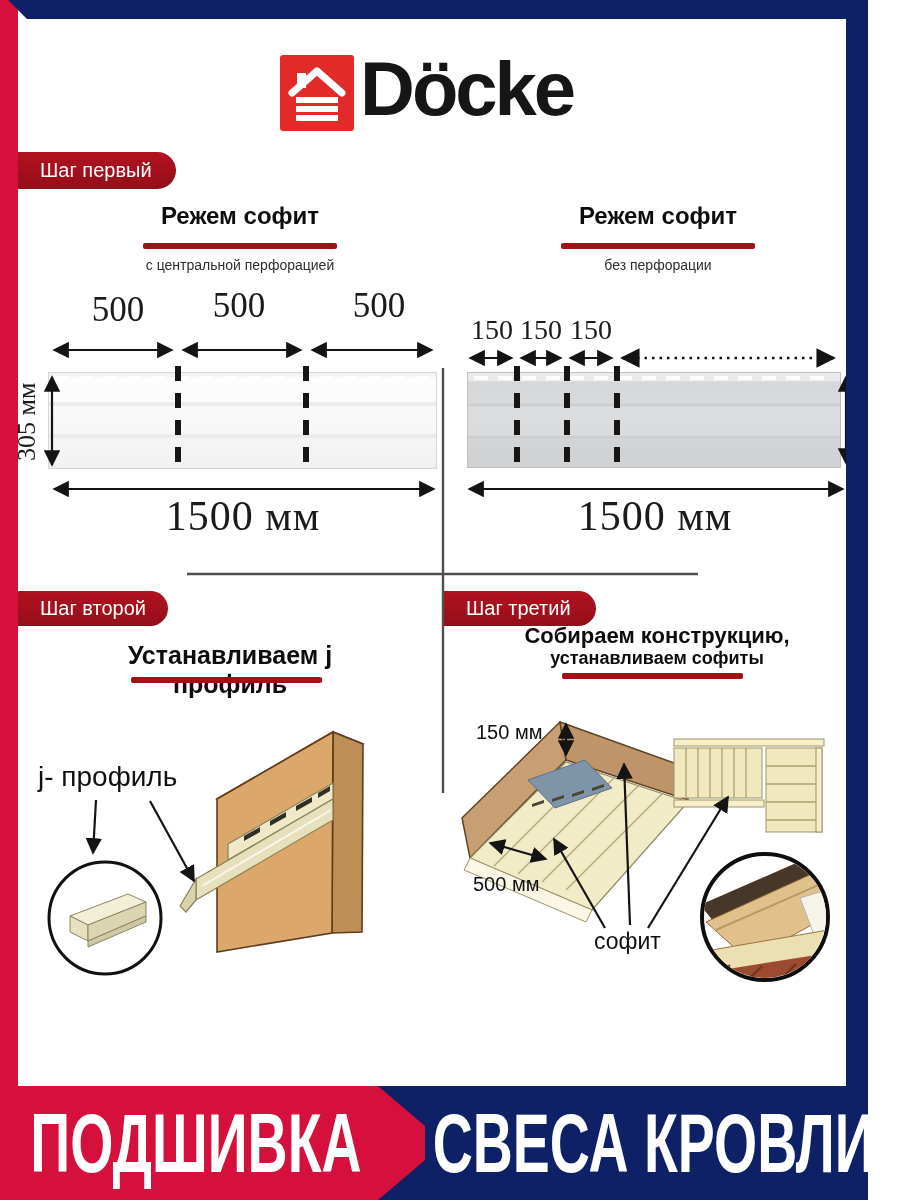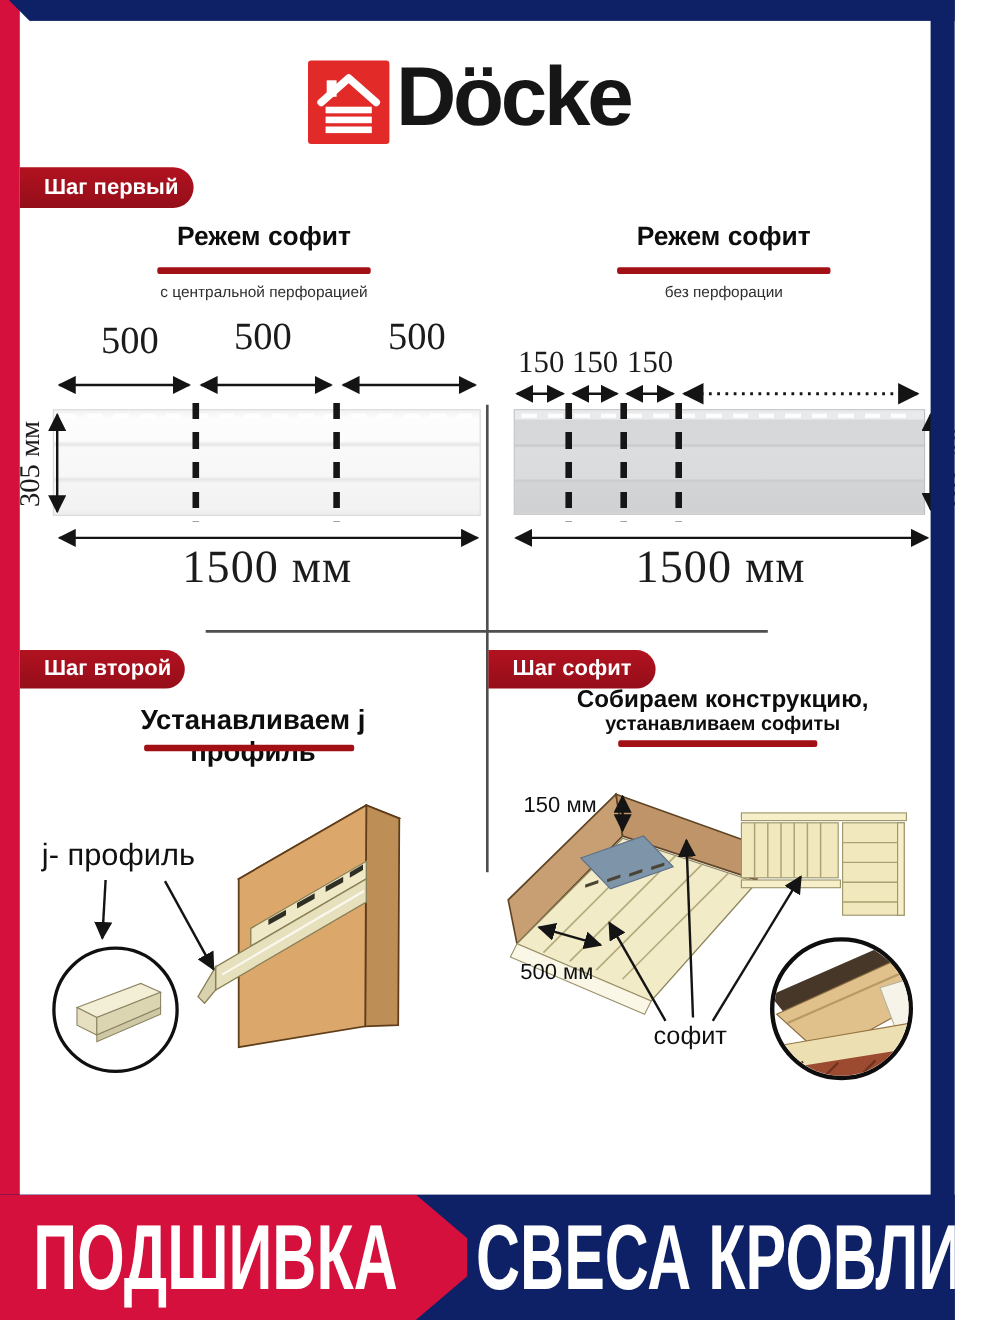--- a/index.html
+++ b/index.html
@@ -8,21 +8,21 @@
   .abs{position:absolute;}
   
   .b-left{left:0;top:0;width:18px;height:1200px;background:#d5103c;z-index:9;}
   .b-top{left:0;top:0;width:900px;height:19px;background:#0e2167;z-index:10;
          clip-path:polygon(8px 0,900px 0,900px 19px,27px 19px);}
   .b-right{right:0;top:0;width:22px;height:1200px;background:#0e2167;z-index:9;}
   
   .logo-box{left:280;top:55px;width:74px;height:76px;background:#e22a28;border-radius:3px;left:280px;z-index:3;}
   .logo-text{left:360px;top:47px;font-size:76px;font-weight:700;letter-spacing:-3px;line-height:84px;color:#161616;z-index:3;}
   
-  .badge{color:#fff;font-weight:700;font-size:20px;display:flex;align-items:center;
+  .badge{color:#fff;font-weight:400;font-size:20px;display:flex;align-items:center;
          background:linear-gradient(180deg,#b21220,#940e19);border-radius:0 19px 19px 0;
          padding-left:22px;box-sizing:border-box;z-index:6;}
   .badge1{left:18px;top:152px;width:158px;height:37px;}
   .badge2{left:18px;top:591px;width:150px;height:35px;}
   .badge3{left:444px;top:591px;width:152px;height:35px;}
   
   .h-title{font-weight:700;font-size:24px;text-align:center;color:#0d0d0d;z-index:6;}
   .underline{background:#a21016;height:6px;border-radius:2px;z-index:6;}
   .subtitle{font-size:14px;text-align:center;color:#2e2e2e;z-index:6;}
   
@@ -74,21 +74,21 @@
   </div>
   <div class="abs logo-text">Döcke</div>
 
   <div class="abs badge badge1">
     <span>Шаг первый</span>
   </div>
   <div class="abs badge badge2">
     <span>Шаг второй</span>
   </div>
   <div class="abs badge badge3">
-    <span>Шаг софит</span>
+    <span>Шаг третий</span>
   </div>
 
   <div class="abs h-title" style="left:90px;top:202px;width:300px;">Режем софит</div>
   <div class="abs underline" style="left:143px;top:243px;width:194px;"></div>
   <div class="abs subtitle" style="left:90px;top:257px;width:300px;">с центральной перфорацией</div>
   <div class="abs dim" style="left:88px;top:290px;width:60px;font-size:35px;">500</div>
   <div class="abs dim" style="left:209px;top:286px;width:60px;font-size:35px;">500</div>
   <div class="abs dim" style="left:349px;top:286px;width:60px;font-size:35px;">500</div>
   <div class="abs dim vtext-up" style="left:12px;top:376px;height:92px;font-size:26px;">305 мм</div>
   <div class="abs dim" style="left:143px;top:492px;width:200px;font-size:42px;letter-spacing:1px;">1500 мм</div>

